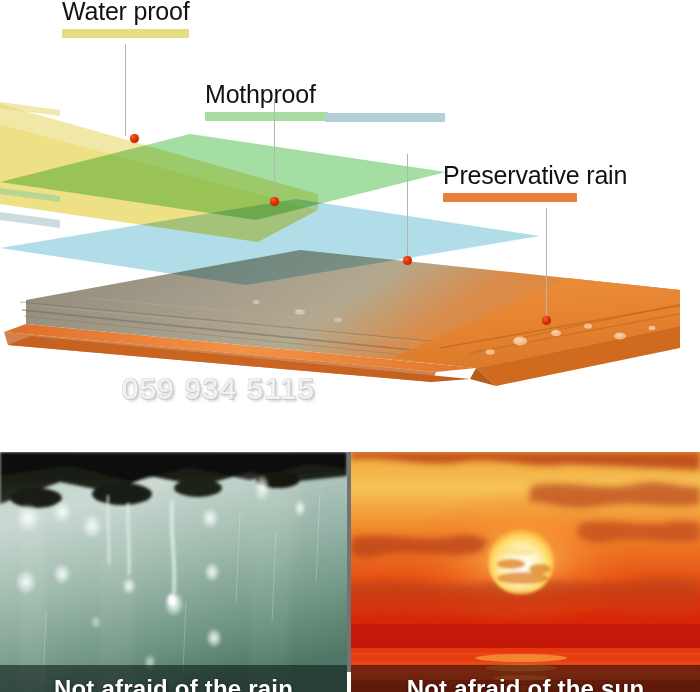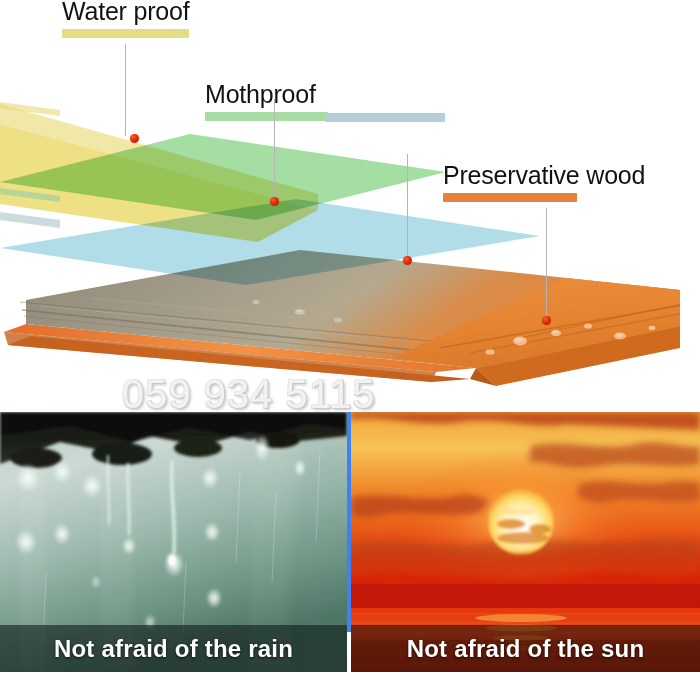--- a/index.html
+++ b/index.html
@@ -71,40 +71,40 @@
     border-radius: 50%;
     background: radial-gradient(circle at 35% 32%, #ff5e30 0%, #e02b00 45%, #bc1b00 100%);
     box-shadow: 0 0 1px rgba(0,0,0,0.35);
   }
 
   
   #phone-watermark {
     position: absolute;
     left: 122px;
     top: 372px;
-    font-size: 40px;
+    font-size: 30px;
     font-weight: 400;
     letter-spacing: 1px;
     color: #f2f2f2;
     text-shadow:
       1px 1px 0 #c9c9c9,
       -1px -1px 0 #e9e9e9,
       1px -1px 0 #d8d8d8,
       -1px 1px 0 #d8d8d8,
       2px 2px 3px rgba(150,150,150,0.55);
   }
 
   
   #photo-strip {
     position: absolute;
     left: 0;
-    top: 412px;
+    top: 452px;
     width: 700px;
     height: 220px;
-    background: #3b82f6;
+    background: #737373;
   }
   .photo {
     position: absolute;
     top: 0;
     height: 260px;
     overflow: hidden;
   }
   #photo-rain  { left: 0px;   width: 347px; }
   #photo-sun   { left: 351px; width: 349px; }
 
@@ -257,21 +257,21 @@
   <div class="leader" style="left:274px; top:99px; height:100px;"></div>
   <div class="dot" style="left:270px; top:197px;"></div>
 
   <div class="callout" style="left:325px; top:108px;">
     <div class="cal-swatch" style="width:120px; background:#b4d0d6;"></div>
   </div>
   <div class="leader" style="left:407px; top:154px; height:104px;"></div>
   <div class="dot" style="left:403px; top:256px;"></div>
 
   <div class="callout" style="left:443px; top:162px;">
-    <div class="cal-text">Preservative wood</div>
+    <div class="cal-text">Preservative rain</div>
     <div class="cal-swatch" style="width:134px; background:#e8803a;"></div>
   </div>
   <div class="leader" style="left:546px; top:208px; height:110px;"></div>
   <div class="dot" style="left:542px; top:316px;"></div>
 
   <div id="phone-watermark">059 934 5115</div>
 </div>
 
 <div id="photo-strip">
 

